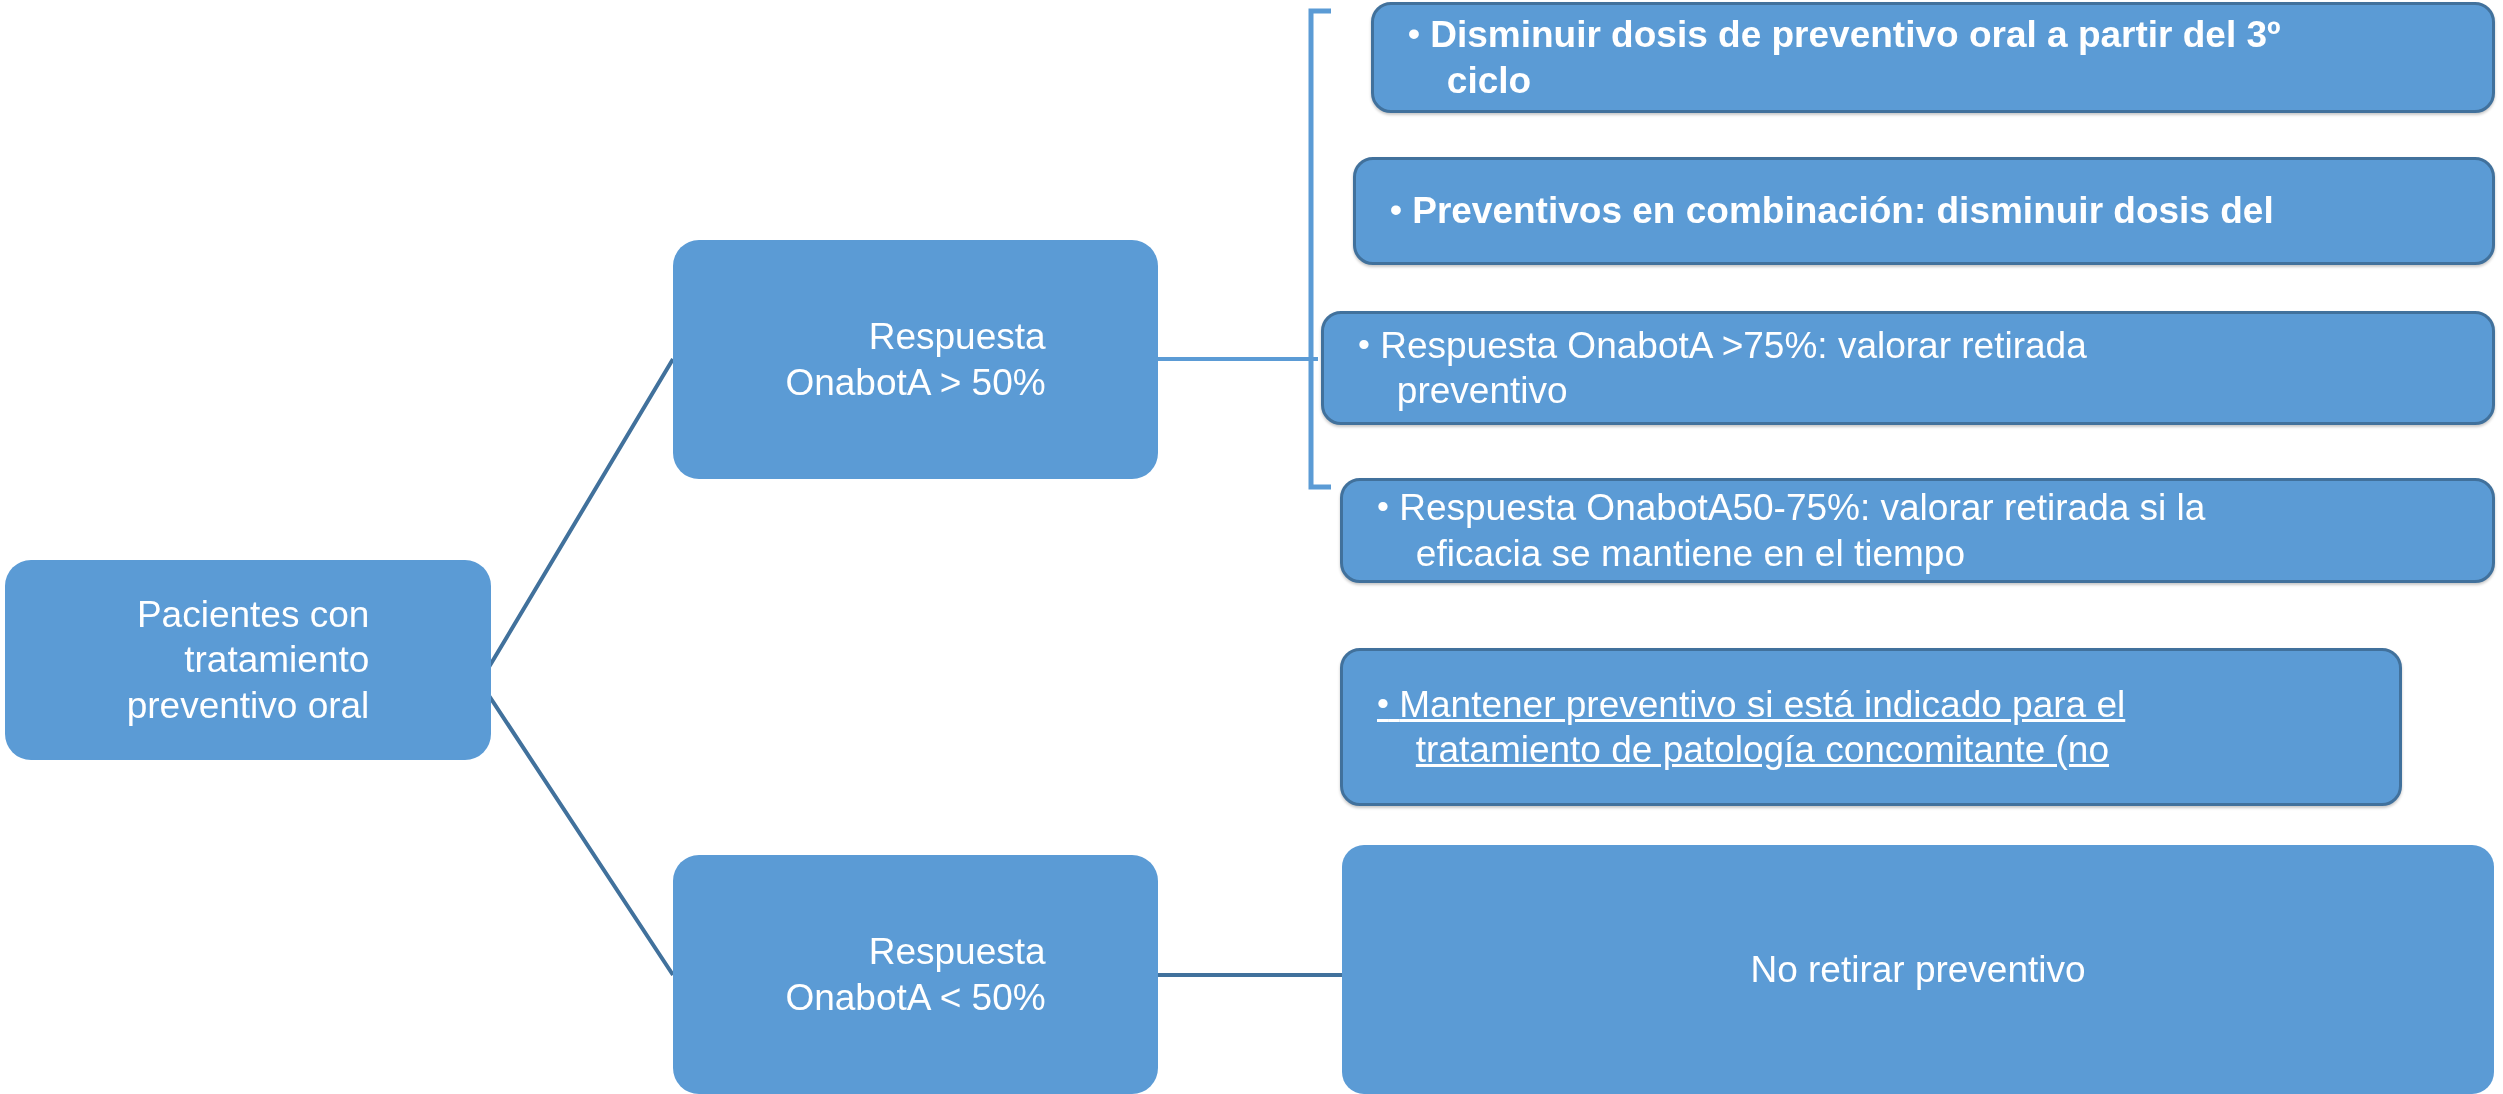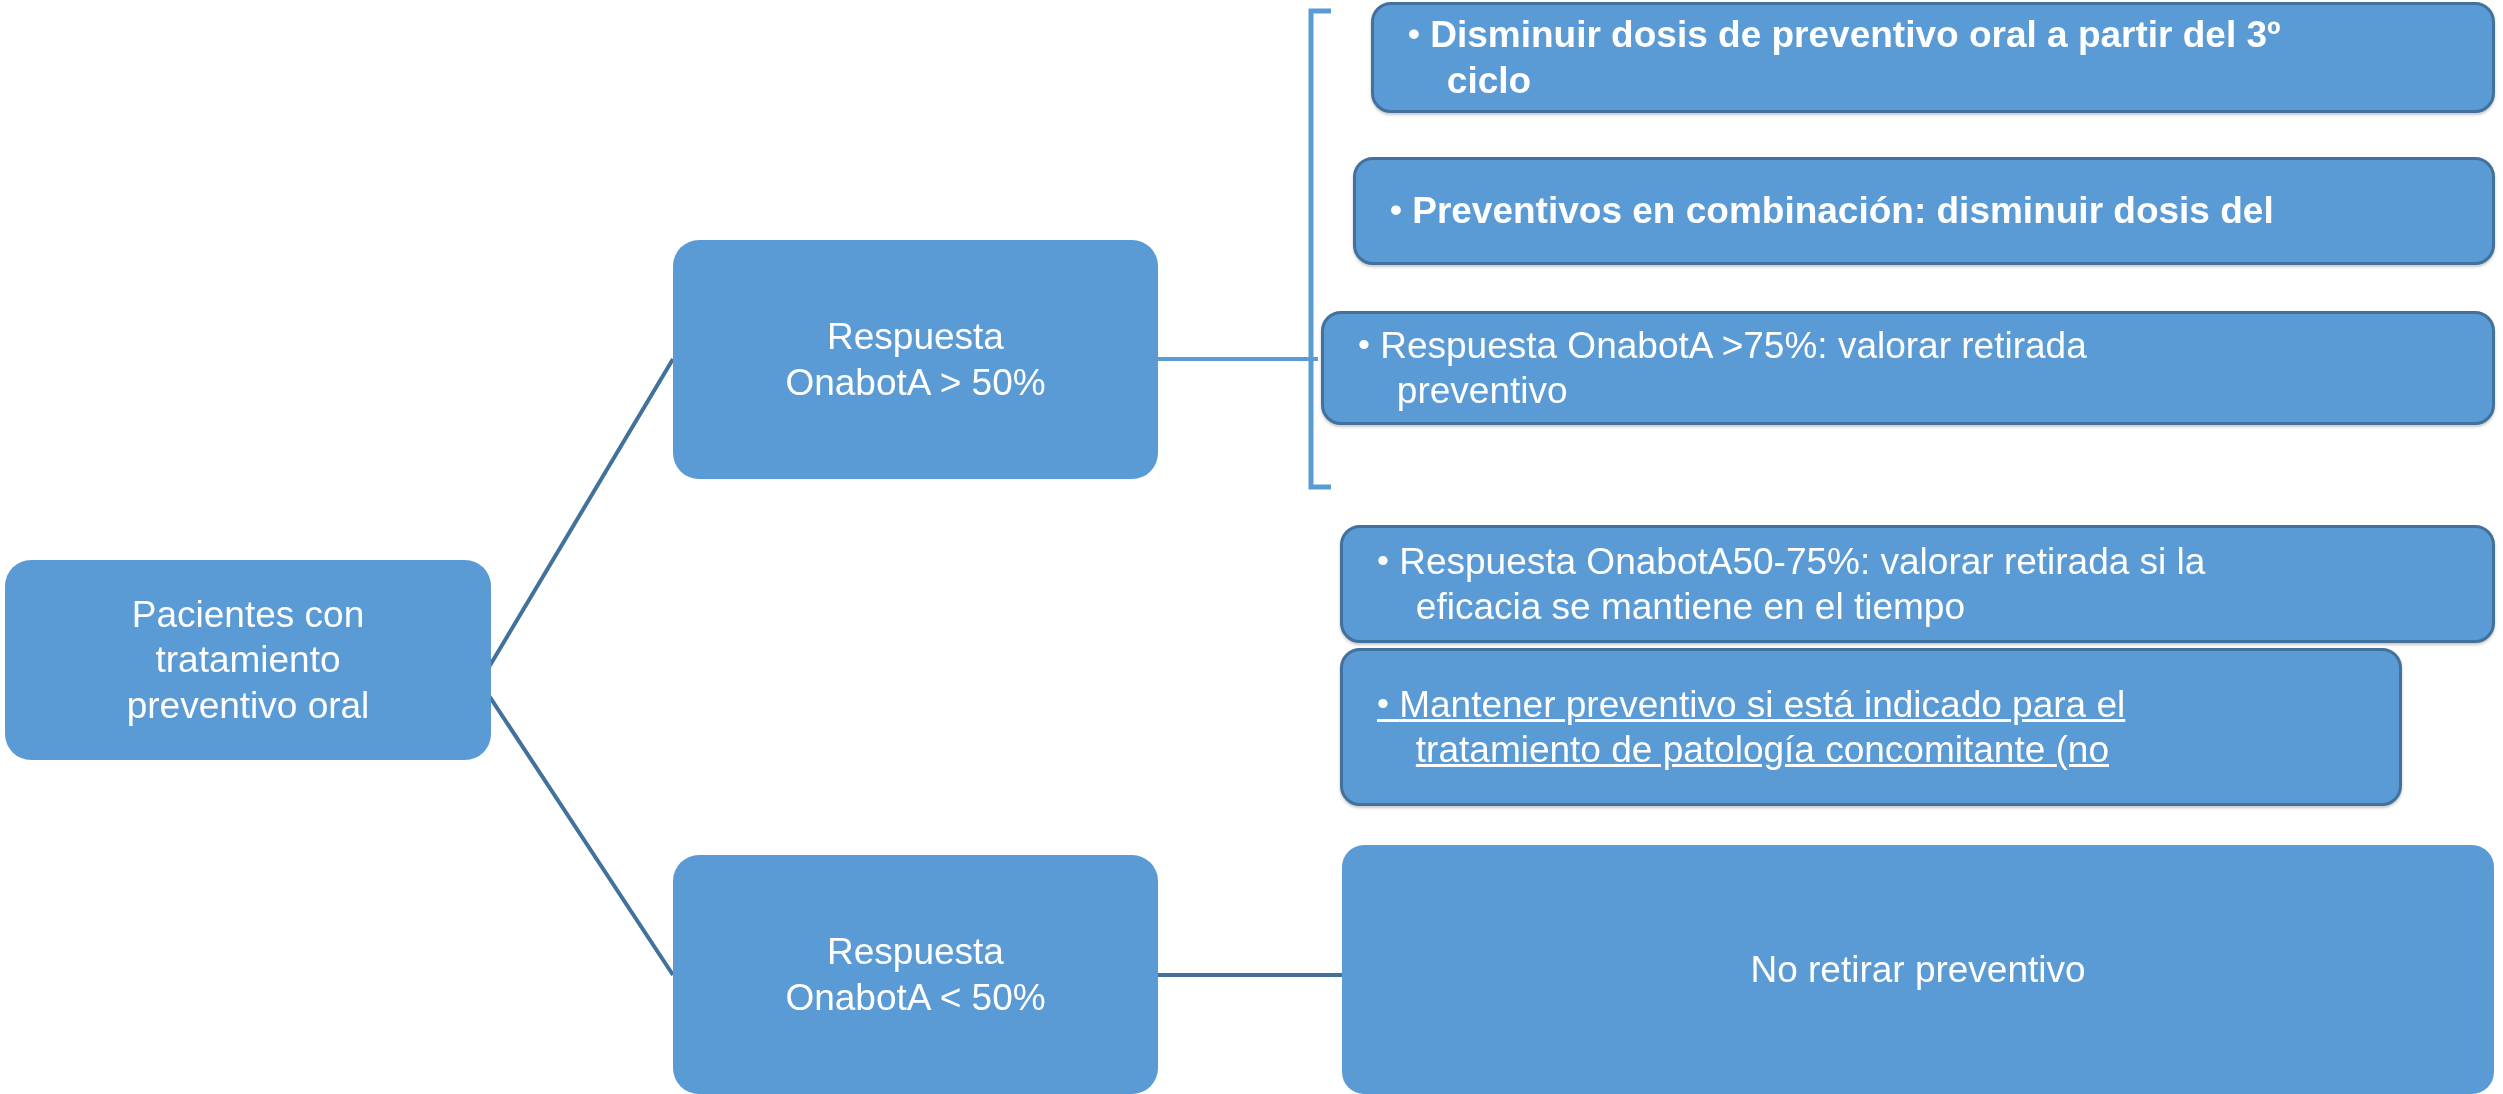--- a/index.html
+++ b/index.html
@@ -30,21 +30,21 @@
 
   
   .node {
     position: absolute;
     box-sizing: border-box;
     background: #5B9BD5;
     color: #ffffff;
     display: flex;
     align-items: center;
     justify-content: center;
-    text-align: center;
+    text-align: right;
     line-height: 1.22;
     z-index: 2;
   }
 
   
   .node.plain {
     border-radius: 26px;
     font-size: 37px;
   }
 
@@ -78,21 +78,21 @@
 
   
   #node-root      { left: 5px;    top: 560px; width: 486px;  height: 200px; }
   #node-high      { left: 673px;  top: 240px; width: 485px;  height: 239px; }
   #node-low       { left: 673px;  top: 855px; width: 485px;  height: 239px; }
   #node-no-remove { left: 1342px; top: 845px; width: 1152px; height: 249px; border-radius: 22px; }
 
   #out-1 { left: 1371px; top: 2px;   width: 1124px; height: 111px; font-weight: bold; }
   #out-2 { left: 1353px; top: 157px; width: 1142px; height: 108px; font-weight: bold; }
   #out-3 { left: 1321px; top: 311px; width: 1174px; height: 114px; }
-  #out-4 { left: 1340px; top: 478px; width: 1155px; height: 118px; margin-top: 47px; }
+  #out-4 { left: 1340px; top: 478px; width: 1155px; height: 105px; }
   #out-5 { left: 1340px; top: 648px; width: 1062px; height: 158px; text-decoration: underline; }
 </style>
 </head>
 <body>
 
 <div id="canvas">
 
   <svg id="connectors" viewBox="0 0 2503 1094" width="2503" height="1094" xmlns="http://www.w3.org/2000/svg">
 
     <polyline points="491,682 480,682 673,359" fill="none" stroke="#41719C" stroke-width="4" stroke-linejoin="miter"></polyline>

